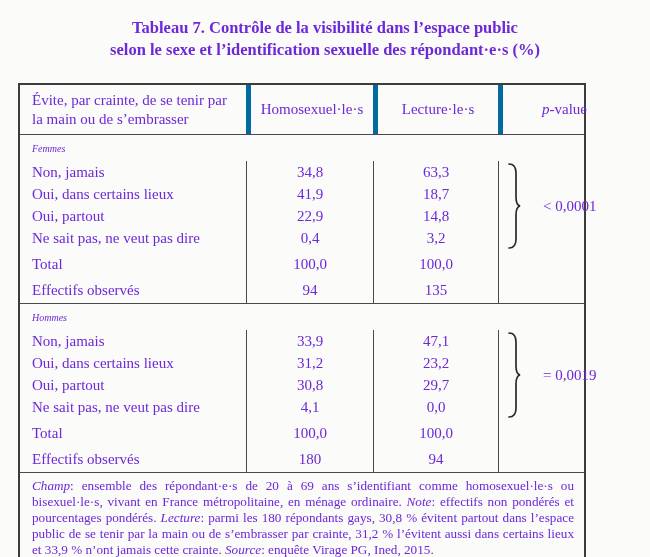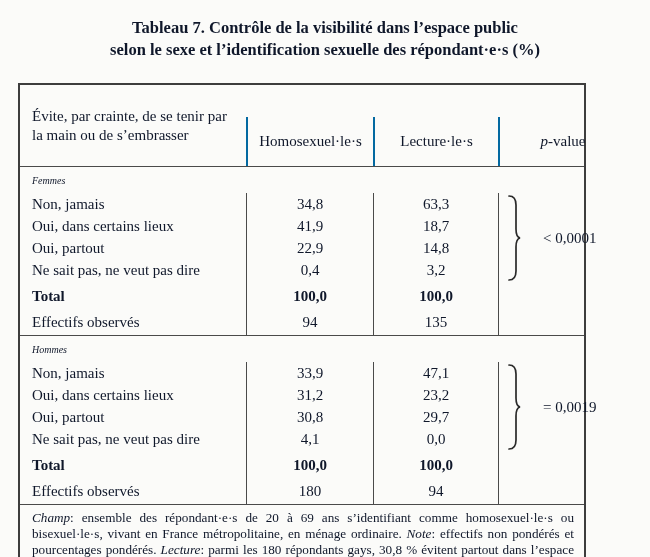--- a/index.html
+++ b/index.html
@@ -2,21 +2,21 @@
 <html><head>
 <meta charset="utf-8">
 <style>
   * { margin: 0; padding: 0; box-sizing: border-box; }
   html, body { background: #ffffff; }
   .page {
     position: relative;
     width: 650px;
     height: 557px;
     background: #fbfbf9;
-    color: #0f172a;
+    color: #6d28d9;
     font-family: "Liberation Serif", serif;
     overflow: hidden;
   }
   .title-block {
     padding-top: 17px;
     text-align: center;
     font-weight: bold;
     font-size: 16.5px;
     line-height: 1.32;
   }
@@ -40,41 +40,41 @@
     justify-content: center;
     text-align: center;
     font-size: 15px;
     line-height: 1.25;
   }
   .hcell.first {
     justify-content: flex-start;
     text-align: left;
     padding: 4px 8px 4px 12px;
   }
-  .hcell + .hcell { border-left: 2px solid #0369a1; margin-top: 32px; }
+  .hcell + .hcell { border-left: 5px solid #0369a1; }
   .pv-ital { font-style: italic; }
 
   .sec-label-row {
     height: 26px;
     display: flex;
     align-items: center;
     padding-left: 12px;
     font-style: italic;
     font-size: 10px;
   }
   .sec-grid {
     display: grid;
     grid-template-columns: 226px 127px 125px 128px;
     grid-template-rows: 22px 22px 22px 22px 28px 26px;
   }
   .c1 { grid-column: 1; }
   .c2 { grid-column: 2; }
   .c3 { grid-column: 3; }
   .r1 { grid-row: 1; } .r2 { grid-row: 2; } .r3 { grid-row: 3; }
-  .r4 { grid-row: 4; } .r5 { grid-row: 5; font-weight: bold; } .r6 { grid-row: 6; }
+  .r4 { grid-row: 4; } .r5 { grid-row: 5; } .r6 { grid-row: 6; }
   .cell {
     display: flex;
     align-items: center;
     font-size: 15px;
   }
   .cell.label { padding-left: 12px; }
   .cell.num { justify-content: center; border-left: 1px solid #4a4a4a; }
   .r5.cell { align-items: flex-end; padding-bottom: 4px; }
   .pv-cell {
     grid-column: 4;

